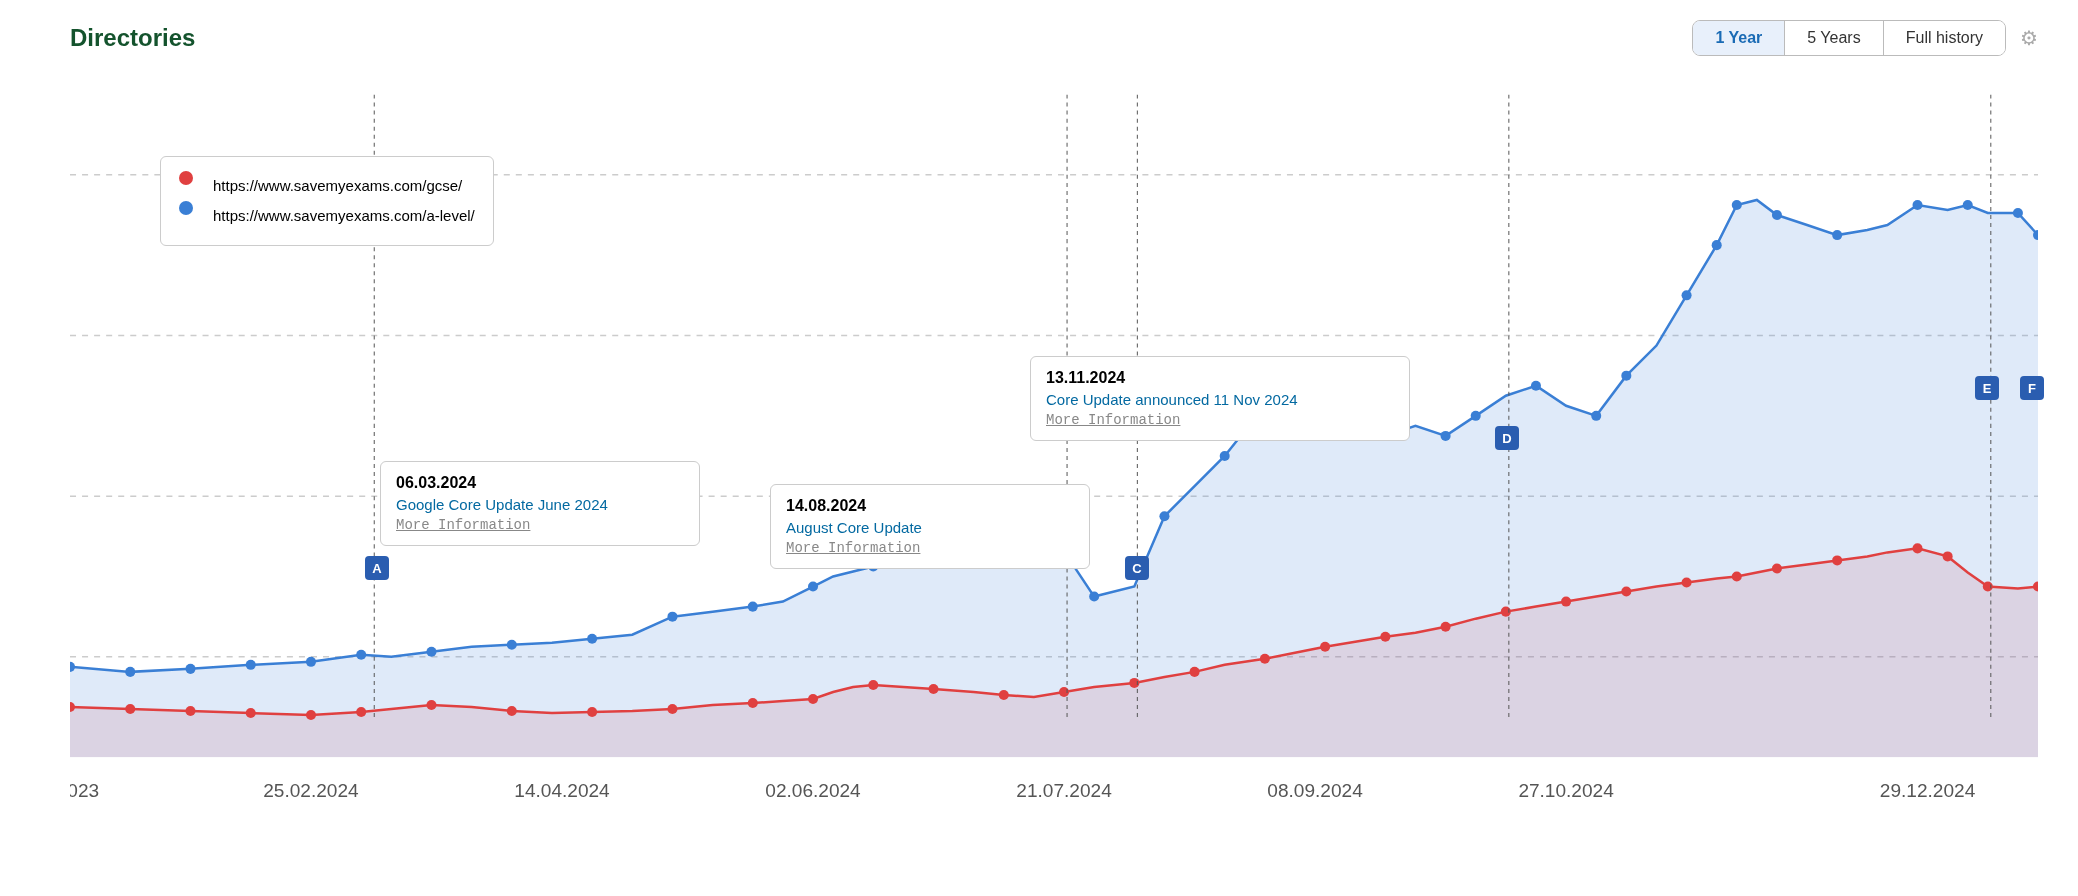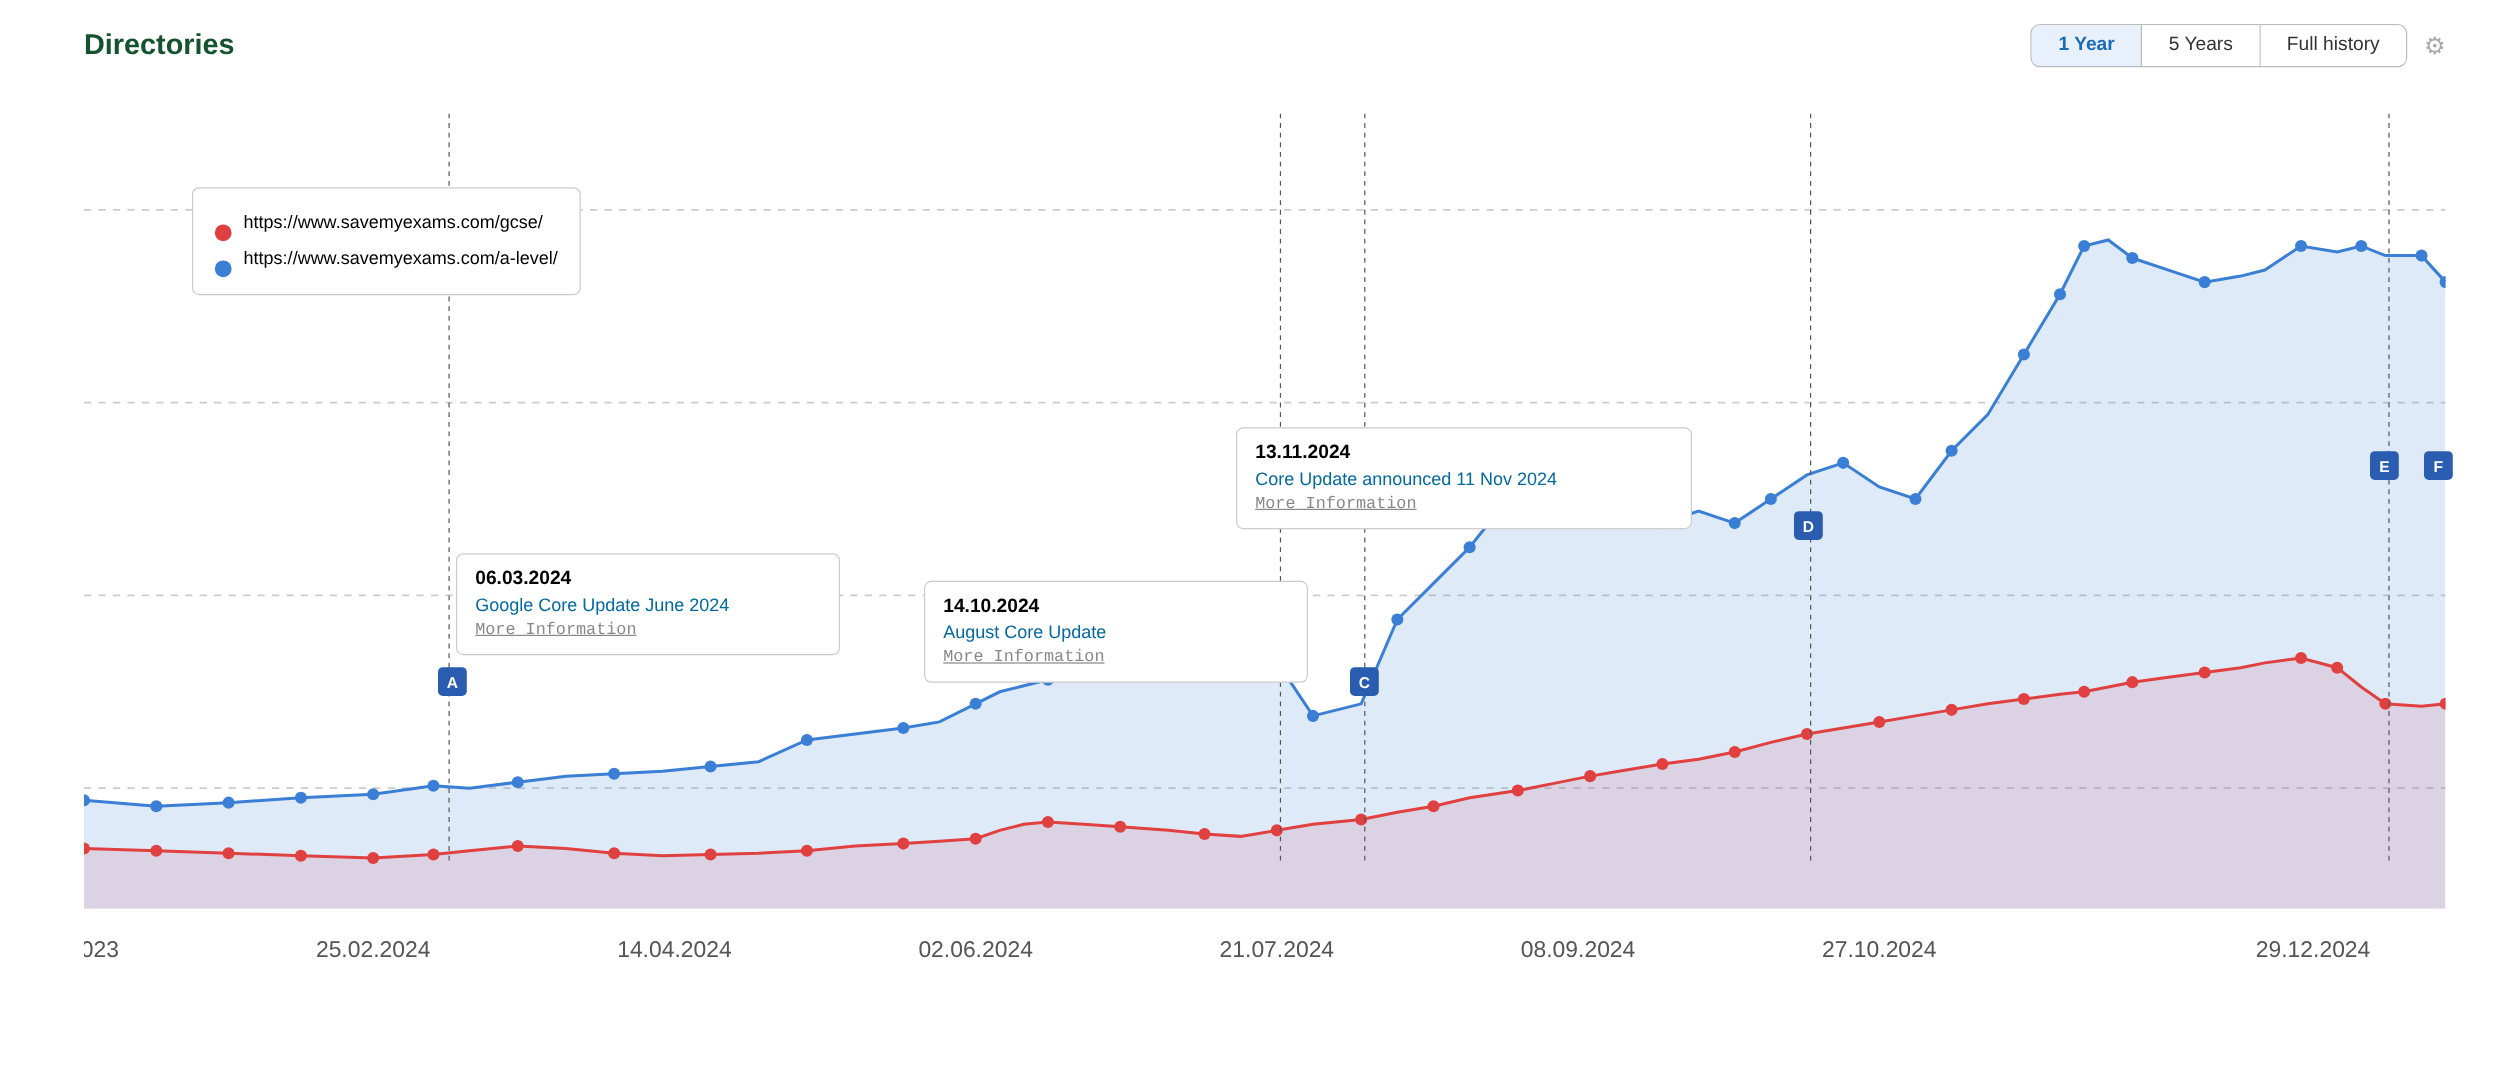--- a/index.html
+++ b/index.html
@@ -64,22 +64,22 @@
       background: #fff;
       border: 1px solid #ccc;
       border-radius: 6px;
       padding: 14px 18px;
       z-index: 10;
       font-size: 15px;
       line-height: 2;
     }
     .legend-item {
       display: flex;
-      align-items: flex-end;
-      gap: 10px;
+      align-items: flex-start;
+      gap: 20px;
     }
     .legend-dot {
       width: 14px;
       height: 14px;
       border-radius: 50%;
       flex-shrink: 0;
     }
     .tooltip-box {
       position: absolute;
       background: #fff;
@@ -304,21 +304,21 @@
 
     
     <div class="tooltip-box" style="left:310px; top:395px;">
       <div class="date">06.03.2024</div>
       <div class="desc">Google Core Update June 2024</div>
       <div class="more-info">More Information</div>
     </div>
 
     
     <div class="tooltip-box" style="left:700px; top:418px;">
-      <div class="date">14.10.2024</div>
+      <div class="date">14.08.2024</div>
       <div class="desc">August Core Update</div>
       <div class="more-info">More Information</div>
     </div>
 
     
     <div class="tooltip-box" style="left:960px; top:290px; min-width:380px;">
       <div class="date">13.11.2024</div>
       <div class="desc">Core Update announced 11 Nov 2024</div>
       <div class="more-info">More Information</div>
     </div>

